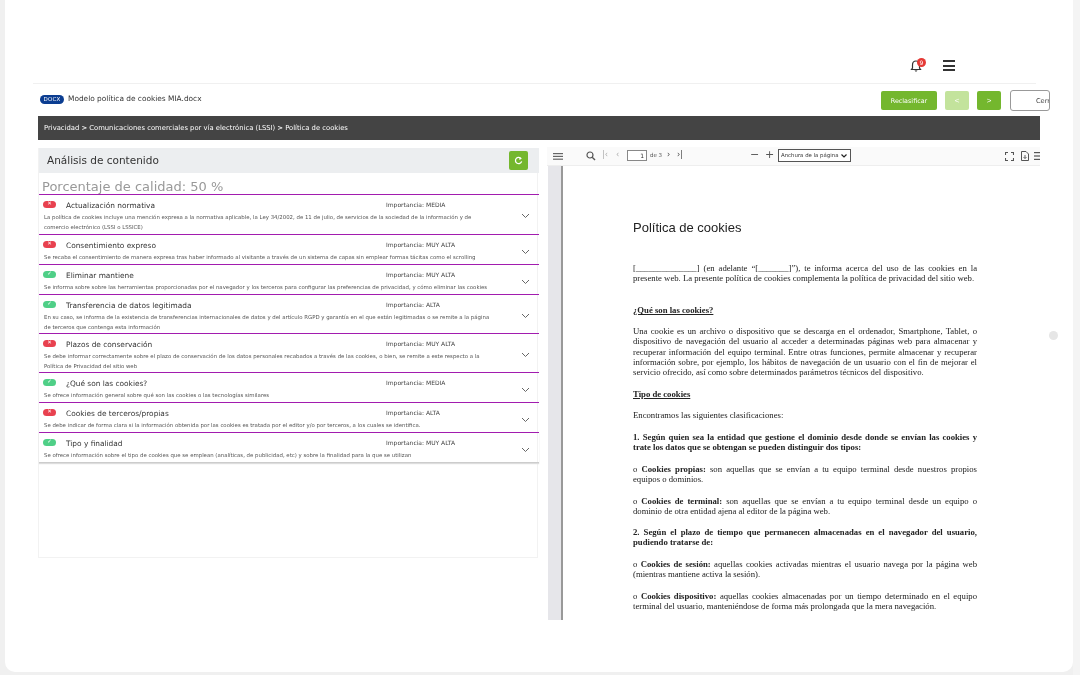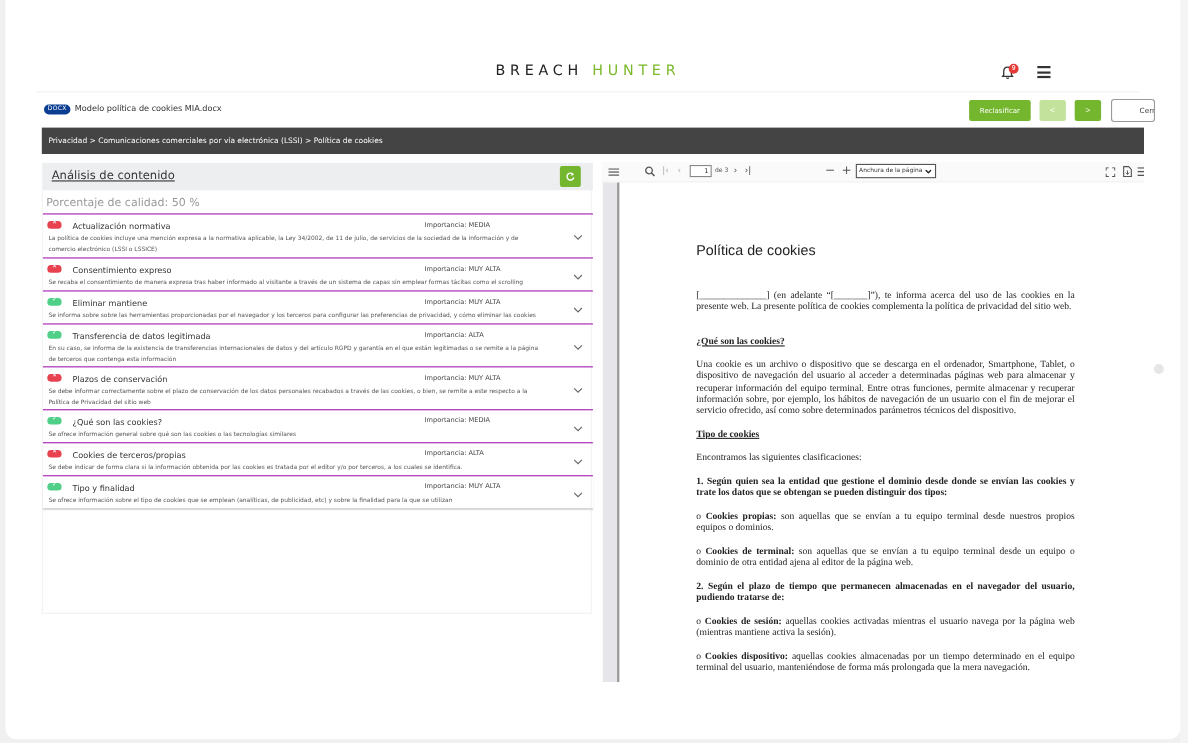--- a/index.html
+++ b/index.html
@@ -71,27 +71,27 @@
     }
 
     
     .analysis-panel {
       position: absolute; left: 38px; top: 148px; width: 500px; height: 410px;
       border: 1px solid #f2f2f2; border-top: none;
     }
     .analysis-header {
       position: absolute; left: 0; top: 0; width: 500px; height: 25px; background: #eceef0;
     }
-    .analysis-title { position: absolute; left: 8px; top: 6px; font-size: 10.5px; color: #333; text-decoration: underline; }
+    .analysis-title { position: absolute; left: 8px; top: 6px; font-size: 10.5px; color: #333; }
     .refresh-btn {
       position: absolute; left: 470px; top: 3px; width: 19px; height: 19px;
       background: #74b72e; border-radius: 2px; border: none;
     }
     .refresh-btn svg { position: absolute; left: 5px; top: 5px; }
-    .quality { position: absolute; left: 3px; top: 31px; font-size: 10px; color: #999; }
+    .quality { position: absolute; left: 3px; top: 31px; font-size: 13px; color: #999; }
 
     .items { position: absolute; left: 0; top: 46px; width: 500px; }
     .item { position: relative; width: 500px; border-top: 1px solid #a21caf; }
     .item:last-child { border-bottom: 1px solid #ccc; box-shadow: 0 1px 1px #ddd; text-decoration: underline; }
     .status-pill {
       position: absolute; left: 4px; top: 6px; width: 13px; height: 7px; border-radius: 4px;
     }
     .status-pill.fail { background: #e8414f; }
     .status-pill.pass { background: #4fcf87; }
     .status-pill span { position: absolute; left: 0; right: 0; top: -1px; text-align: center; color: #fff; font-size: 5.5px; }
@@ -139,23 +139,20 @@
     }
   </style>
 </head>
 <body>
 
 <div class="right-gutter"></div>
 <div class="frame">
 </div>
 
 <div class="top-header">
-  <div class="brand">
-    <span>BREACH</span>&nbsp;<span class="b2">HUNTER</span>
-  </div>
   <svg class="bell" viewBox="0 0 14 14">
     <path d="M7 2 C4.5 2 3.5 4 3.5 6 L3.5 9 L2.5 10.5 L11.5 10.5 L10.5 9 L10.5 6 C10.5 4 9.5 2 7 2 Z" fill="none" stroke="#333" stroke-width="1.2"></path>
     <path d="M5.8 11.5 Q7 13 8.2 11.5" fill="none" stroke="#333" stroke-width="1"></path>
   </svg>
   <div class="bell-badge">9</div>
   <div class="menu-icon">
       <span></span>
       <span></span>
       <span></span>
     </div>

